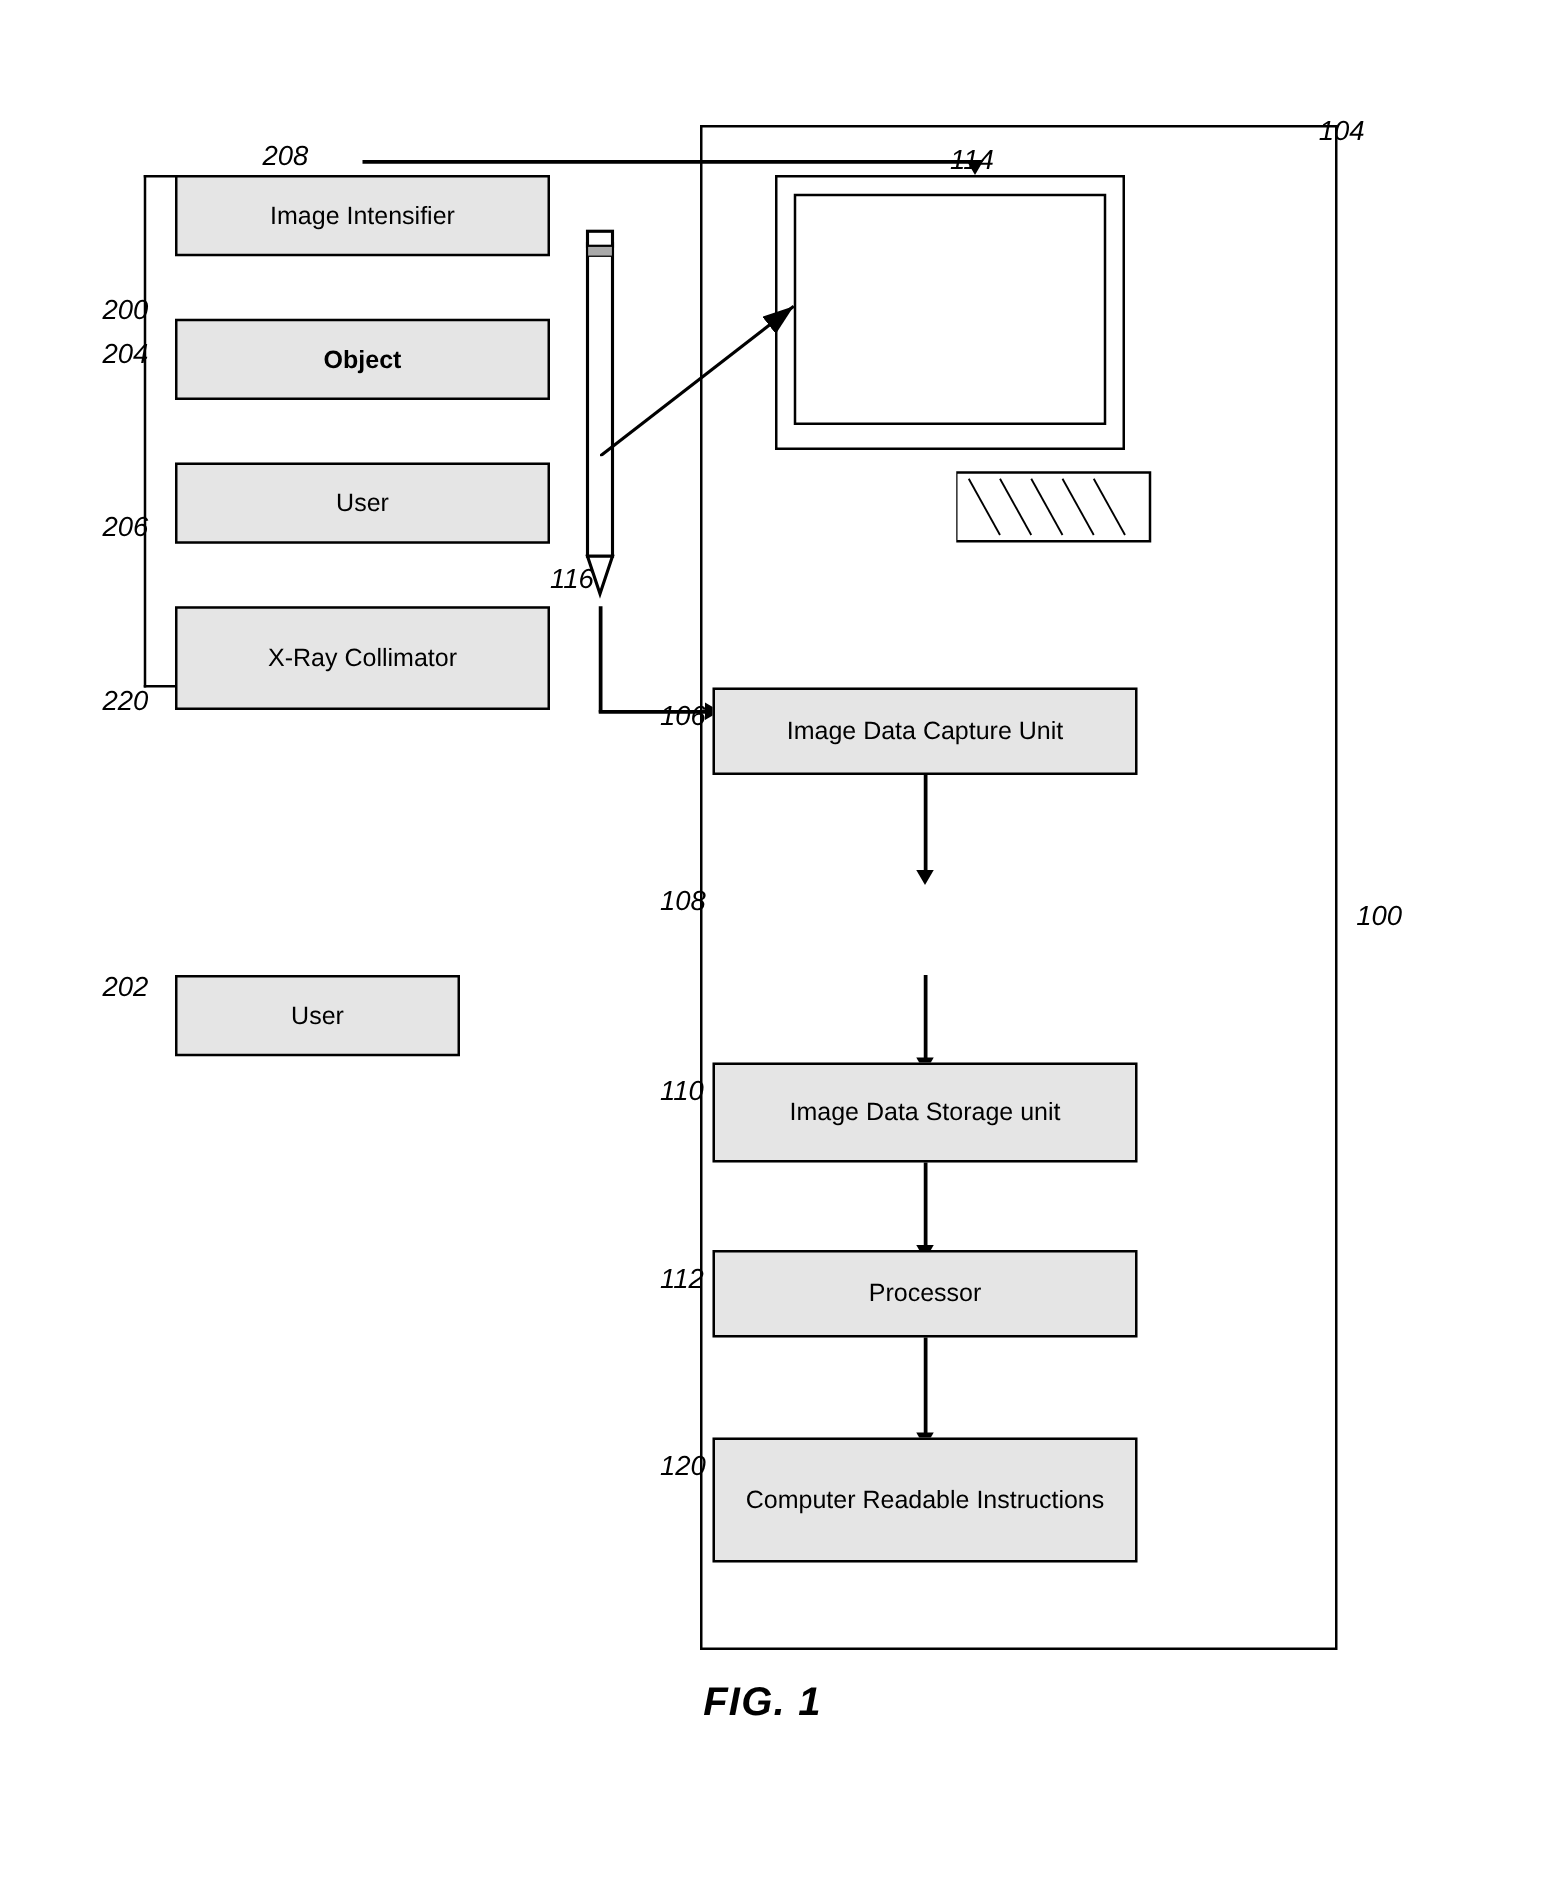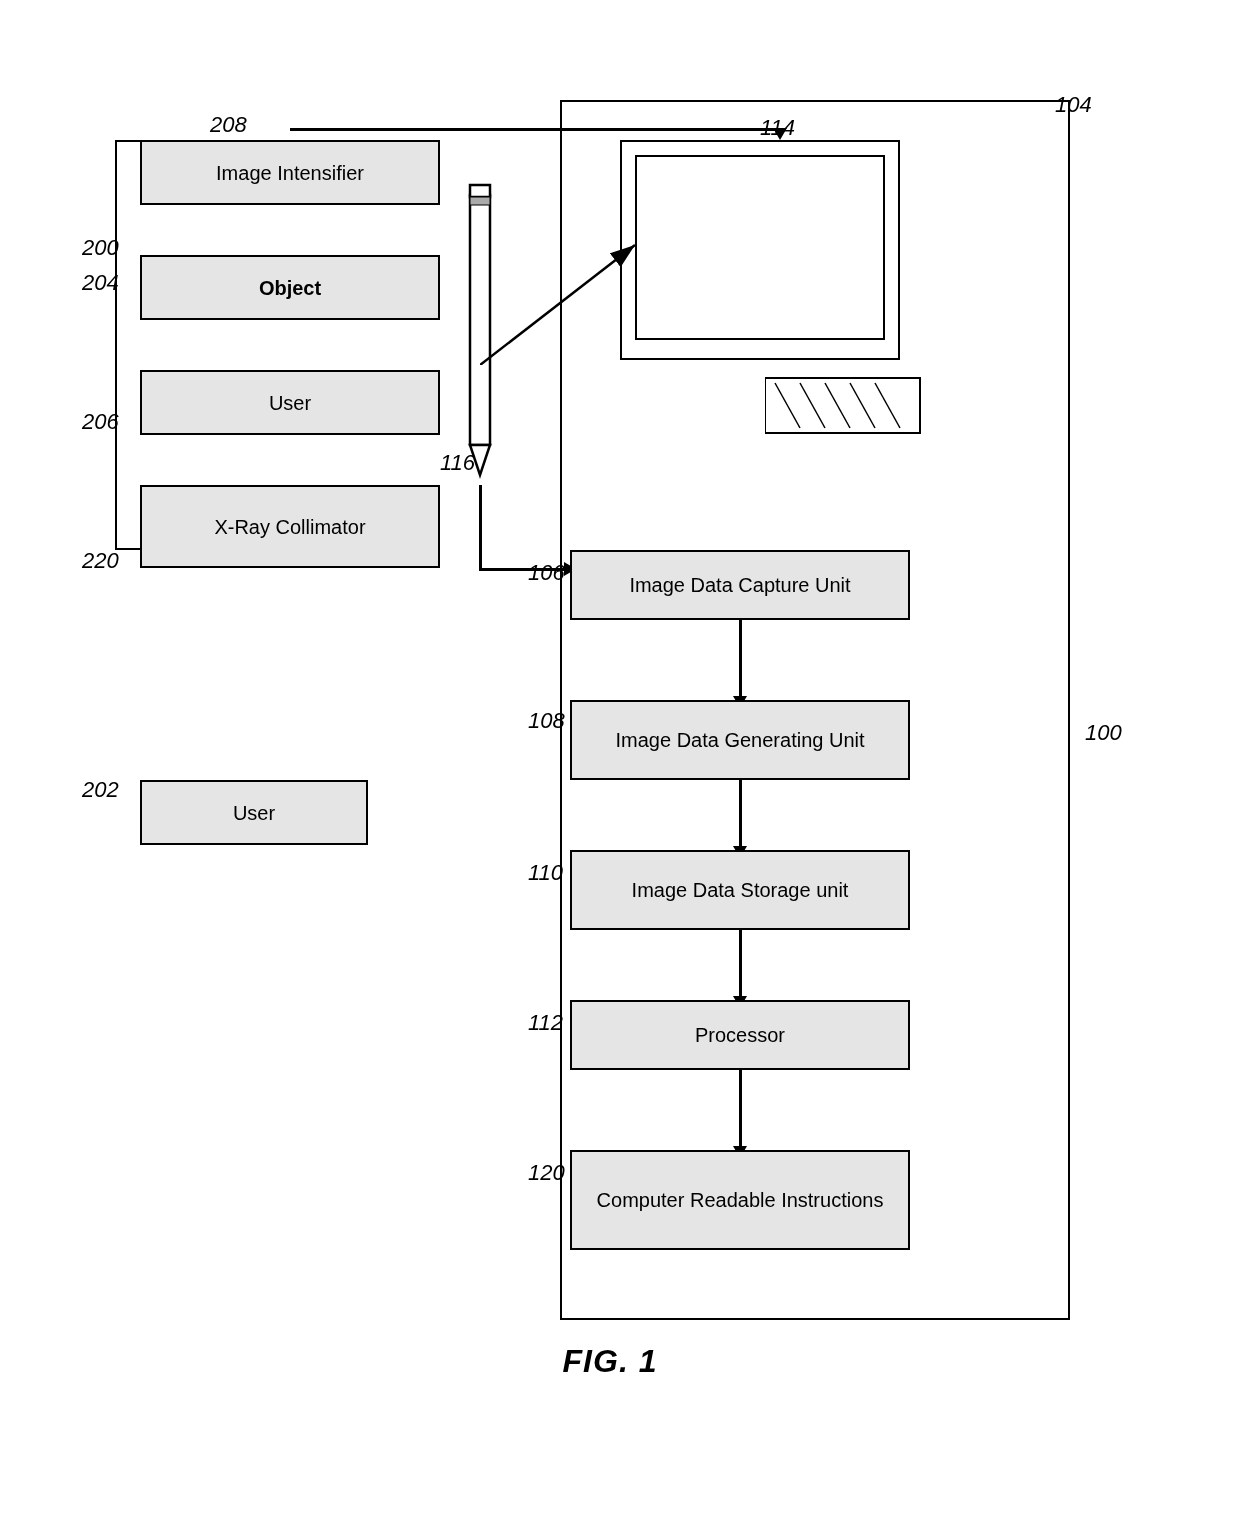--- a/index.html
+++ b/index.html
@@ -257,23 +257,20 @@
   <div class="connector" style="left:399px; top:508px; width:93px; height:2.5px;"></div>
   <div class="arrow-right" style="left:484px; top:502px;"></div>
 
   <div class="box box-capture">
     <span>Image Data Capture Unit</span>
   </div>
 
   <div class="connector" style="left:659px; top:560px; width:2.5px; height:82px;"></div>
   <div class="arrow-down" style="left:653px; top:636px;"></div>
 
-  <div class="box box-generating">
-    <span>Image Data Generating Unit</span>
-  </div>
 
   <div class="connector" style="left:659px; top:720px; width:2.5px; height:72px;"></div>
   <div class="arrow-down" style="left:653px; top:786px;"></div>
 
   <div class="box box-storage">
     <span>Image Data Storage unit</span>
   </div>
 
   <div class="connector" style="left:659px; top:870px; width:2.5px; height:72px;"></div>
   <div class="arrow-down" style="left:653px; top:936px;"></div>

